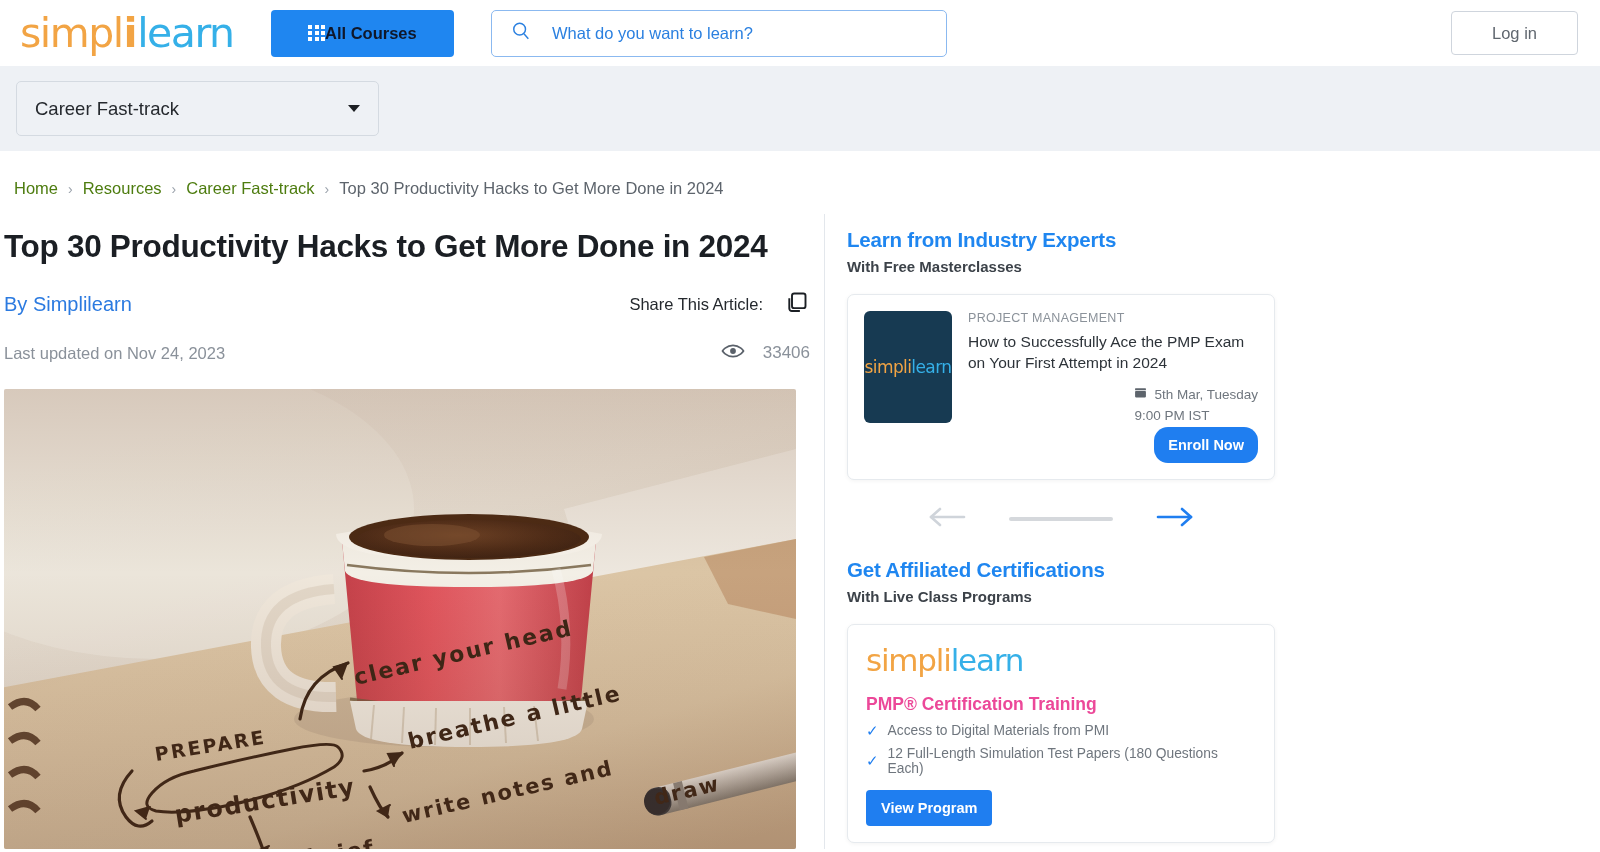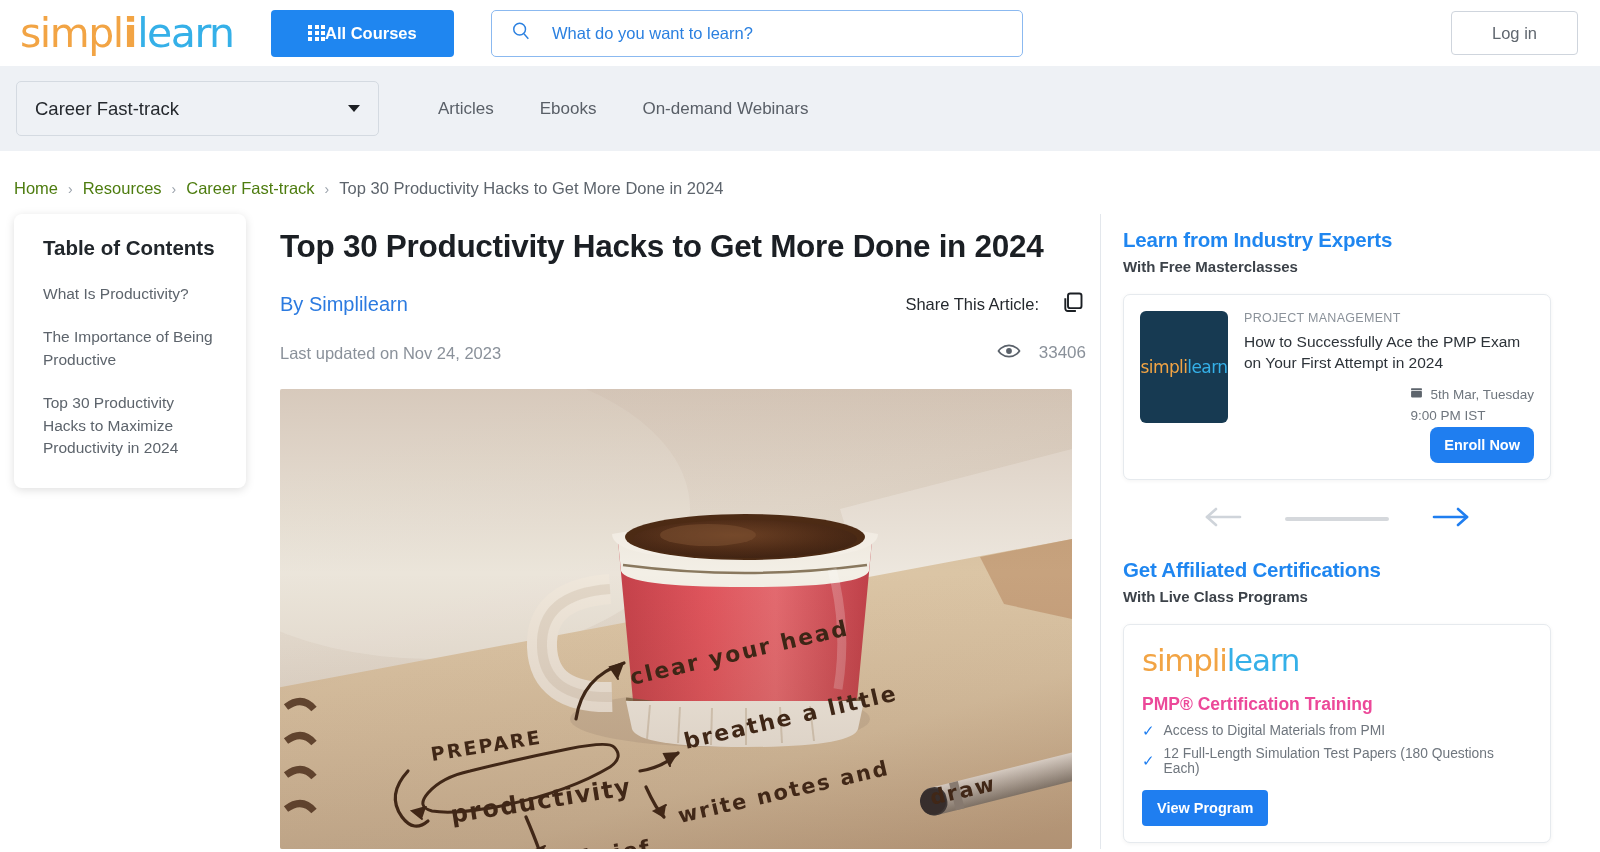--- a/index.html
+++ b/index.html
@@ -32,40 +32,40 @@
   .logo .simpl { color: #f2a444; }
   .logo .bar { color: #f2a444; font-weight: 600; margin: 0 1px; }
   .logo .learn { color: #35b0e8; }
 
   .all-courses-btn {
     margin-left: 55px;
     height: 47px;
     width: 183px;
     background: #1f86f0;
     border-radius: 4px;
-    color: #ffffff;
+    color: #0f172a;
     display: flex;
     align-items: center;
     justify-content: center;
     font-size: 16.5px;
     font-weight: bold;
     cursor: pointer;
     border: none;
   }
   .grid-icon {
     display: grid;
     grid-template-columns: repeat(3, 4px);
     grid-template-rows: repeat(3, 4px);
     gap: 2.4px;
   }
   .grid-icon i { background: #fff; display: block; width: 4px; height: 4px; }
 
   .search-box {
     margin-left: 37px;
-    width: 532px;
+    width: 456px;
     height: 47px;
     border: 1px solid #8bb9f0;
     border-radius: 5px;
     display: flex;
     align-items: center;
     padding: 0 18px;
     gap: 20px;
     background: #fff;
   }
   .search-input {
@@ -275,21 +275,21 @@
     flex-direction: column;
   }
   .mc-when { font-size: 13.5px; color: #6f767e; line-height: 1.55; }
   .mc-when .d1 { display: flex; align-items: center; gap: 7px; }
   .enroll-btn {
     background: #1f7ef0;
     color: #fff;
     font-size: 14.5px;
     font-weight: bold;
     border: none;
-    border-radius: 8px;
+    border-radius: 14px;
     padding: 10px 14px;
     cursor: pointer;
     font-family: "Liberation Sans", sans-serif;
   }
   .carousel {
     margin-top: 26px;
     width: 428px;
     display: flex;
     align-items: center;
     justify-content: center;
@@ -389,47 +389,34 @@
   </div>
 
   <button class="login-btn">Log in</button>
 </div>
 
 <div class="subnav">
   <div class="cat-select">
     <span>Career Fast-track</span>
     <span class="caret"></span>
   </div>
-  <div class="subnav-links">
-    <a>Articles</a>
-    <a>Ebooks</a>
-    <a>On-demand Webinars</a>
-  </div>
 </div>
 
 <div class="breadcrumb">
   <a>Home</a>
   <span class="sep">›</span>
   <a>Resources</a>
   <span class="sep">›</span>
   <a>Career Fast-track</a>
   <span class="sep">›</span>
   <span class="current">Top 30 Productivity Hacks to Get More Done in 2024</span>
 </div>
 
 <div class="page">
 
-  <div class="toc-col">
-    <div class="toc-card">
-      <div class="toc-title">Table of Contents</div>
-      <div class="toc-item">What Is Productivity?</div>
-      <div class="toc-item">The Importance of Being Productive</div>
-      <div class="toc-item">Top 30 Productivity Hacks to Maximize Productivity in 2024</div>
-    </div>
-  </div>
 
   <div class="article-col">
     <h1 class="article-title">Top 30 Productivity Hacks to Get More Done in 2024</h1>
 
     <div class="byline-row">
       <div class="byline">By Simplilearn</div>
       <div class="share-wrap">
         <span class="share-label">Share This Article:</span>
         <span>
           <svg width="27" height="27" viewBox="0 0 24 24" fill="none" stroke="#1b1f24" stroke-width="1.7">

